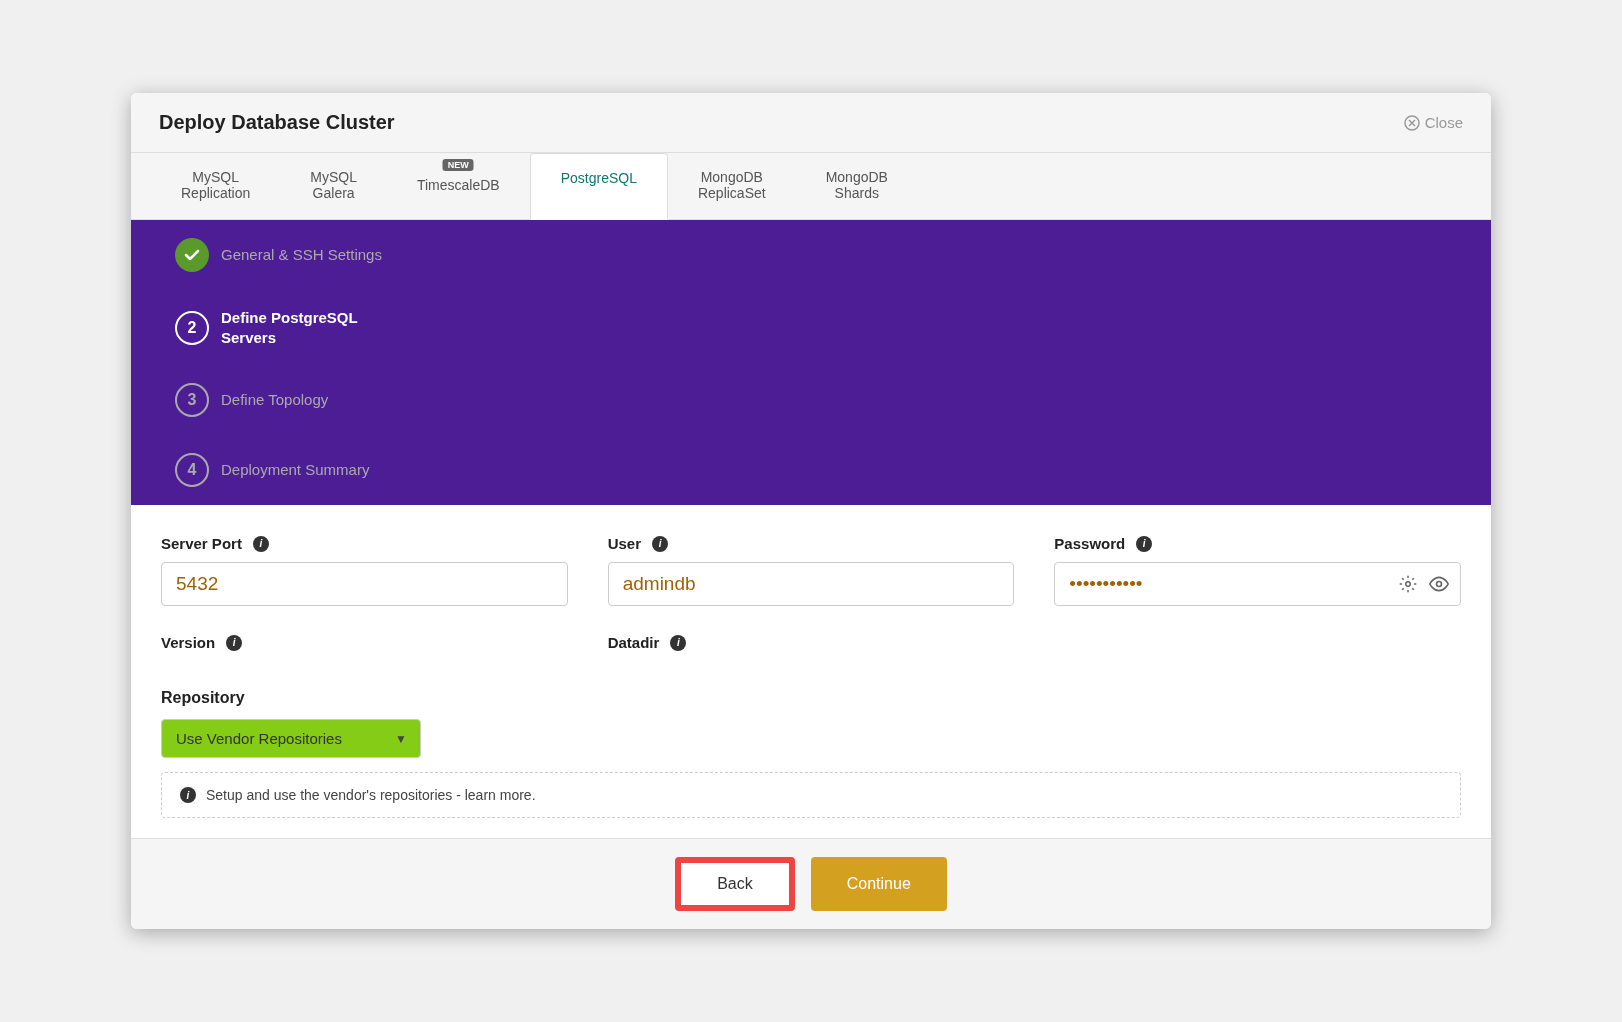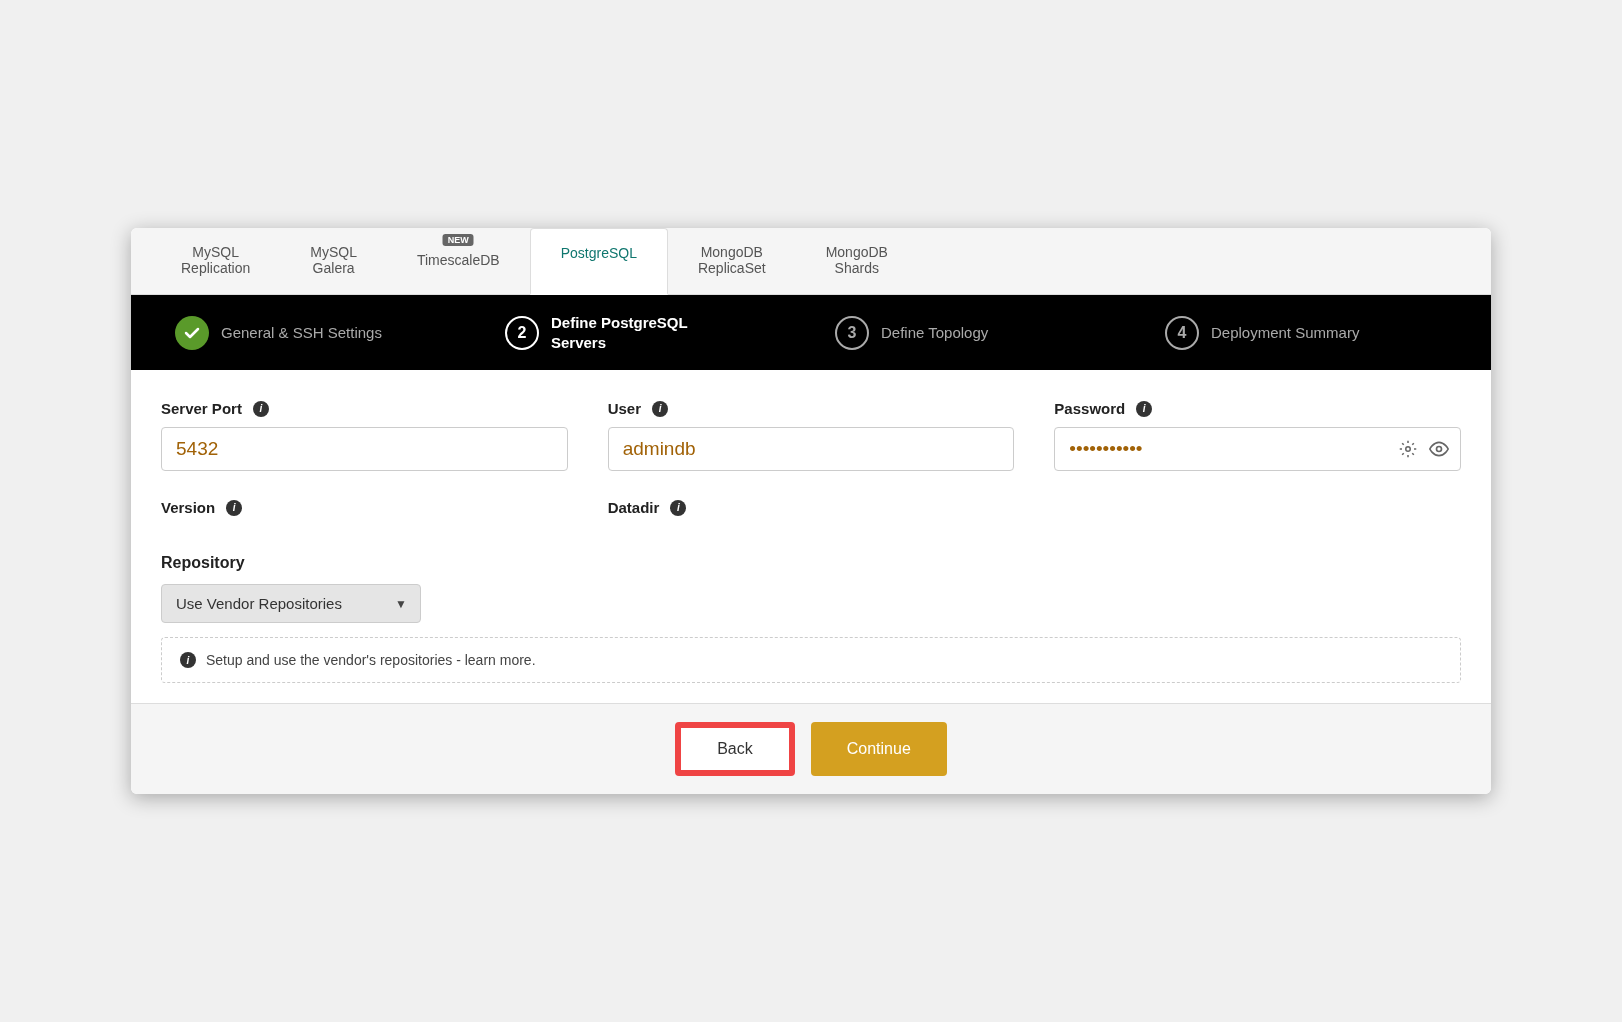--- a/index.html
+++ b/index.html
@@ -75,22 +75,23 @@
       background: #666;
       color: #fff;
       font-size: 9px;
       padding: 1px 5px;
       border-radius: 3px;
       font-weight: 600;
     }
     
     .wizard-steps {
       display: flex;
-      background: #000000;
+      background: #4c1d95;
       padding: 0 20px;
+      flex-direction: column;
     }
     .wizard-step {
       display: flex;
       align-items: center;
       padding: 18px 24px;
       gap: 12px;
       flex: 1;
       color: #aaa;
     }
     .wizard-step.active {
@@ -247,21 +248,21 @@
       display: inline-flex;
       align-items: center;
     }
     .repo-select {
       appearance: none;
       border: 1px solid #ccc;
       border-radius: 4px;
       padding: 10px 40px 10px 14px;
       font-size: 15px;
       color: #333;
-      background: #e5e5e5;
+      background: #84cc16;
       cursor: pointer;
       min-width: 260px;
       outline: none;
     }
     .repo-chevron {
       position: absolute;
       right: 14px;
       pointer-events: none;
       color: #444;
       font-size: 12px;
@@ -308,20 +309,31 @@
       border-radius: 4px;
       cursor: pointer;
       font-weight: 500;
     }
   </style>
 </head>
 <body>
 
 <div class="modal">
 
+  <div class="modal-header">
+    <span class="modal-title">Deploy Database Cluster</span>
+    <button class="close-btn">
+      <svg width="16" height="16" viewBox="0 0 16 16">
+        <circle cx="8" cy="8" r="7" fill="none" stroke="#999" stroke-width="1.5"></circle>
+        <line x1="5" y1="5" x2="11" y2="11" stroke="#999" stroke-width="1.5"></line>
+        <line x1="11" y1="5" x2="5" y2="11" stroke="#999" stroke-width="1.5"></line>
+      </svg>
+      <span>Close</span>
+    </button>
+  </div>
 
   <div class="tabs-row">
     <div class="tab-item">MySQL<br>Replication</div>
     <div class="tab-item">MySQL<br>Galera</div>
     <div class="tab-item" style="position:relative; padding-top:24px;">
       <span class="tab-new-badge">NEW</span>
       TimescaleDB
     </div>
     <div class="tab-item active">PostgreSQL</div>
     <div class="tab-item">MongoDB<br>ReplicaSet</div>

